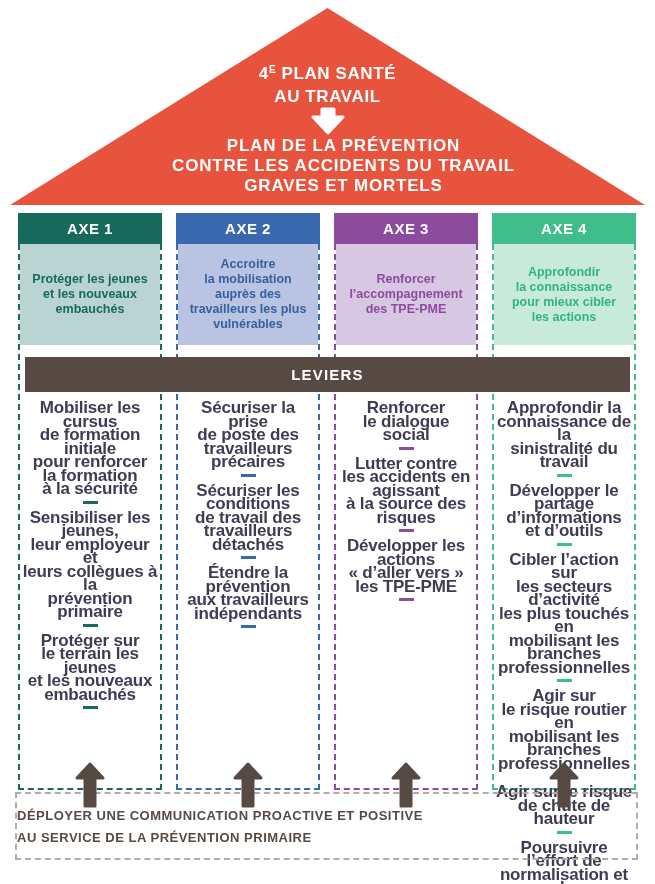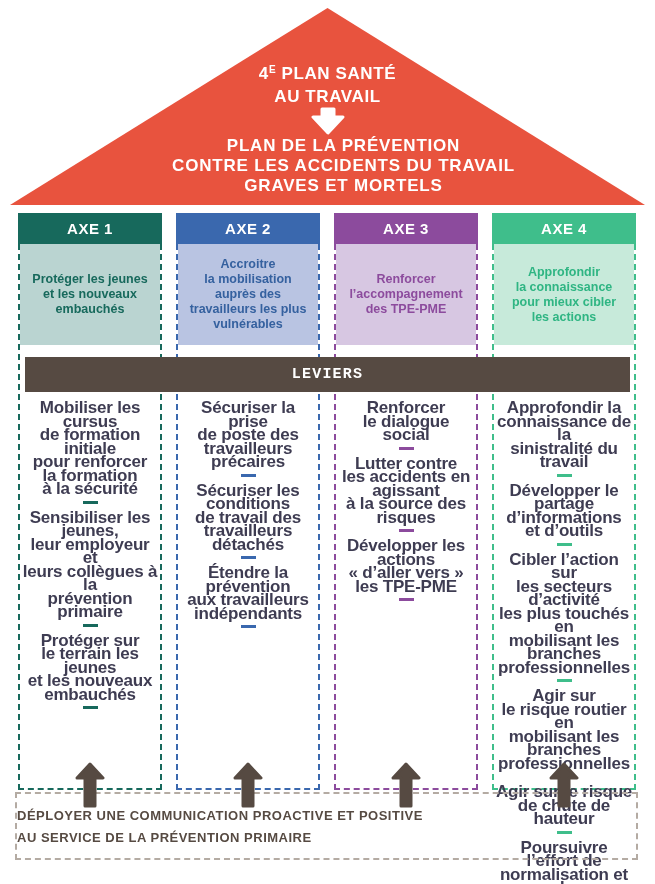--- a/index.html
+++ b/index.html
@@ -33,21 +33,21 @@
                font-size:12.5px; line-height:15px; color:var(--txt); }
   .levers { position:absolute; top:157px; left:1px; right:1px; }
   .lever { white-space:pre-line; text-align:center; font-weight:bold; font-size:17px;
            line-height:13.5px; letter-spacing:-.2px; color:#3E3C52; }
   .dash { width:15px; height:3px; background:var(--hdr); margin:5px auto 7px; }
 
   
   .leviers-bar { position:absolute; left:25px; top:357px; width:605px; height:35px;
                  background:#564A42; color:#fff; display:flex; align-items:center;
                  justify-content:center; font-weight:bold; font-size:15px;
-                 letter-spacing:1.2px; z-index:5;font-family:Liberation Mono, monospace; }
+                 letter-spacing:1.2px; z-index:5; }
 
   
   .footer-box { position:absolute; left:15px; top:792px; width:623px; height:68px;
                 border:2px dashed #B4ABA3; display:flex; flex-direction:column;
                 align-items:flex-start; justify-content:center; gap:7px; background:#fff0; }
   .footer-line { color:#564A42; font-weight:bold; font-size:13px; letter-spacing:.5px; }
 
   .up-arrow { position:absolute; top:762px; z-index:6; }
   .ua1 { left:75px; } .ua2 { left:233px; } .ua3 { left:391px; } .ua4 { left:549px; }
 </style>

